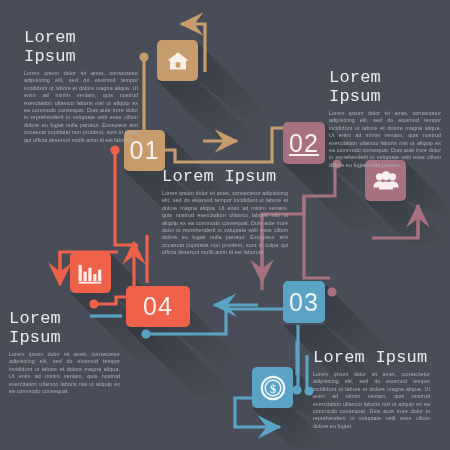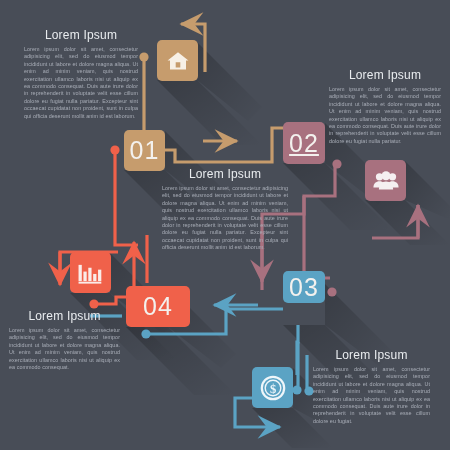--- a/index.html
+++ b/index.html
@@ -10,25 +10,26 @@
     overflow:hidden;
     position:relative;
   }
   #stage{position:absolute;inset:0;width:450px;height:450px;}
   svg#graph{position:absolute;left:0;top:0;width:450px;height:450px;}
 
   
   .tblock{position:absolute;}
   .tblock .ttitle{
     color:#e9ecef;
-    font-size:12px;
-    text-align:center;
+    font-size:17px;
+    text-align:left;
     margin:0 0 4px 0;
     letter-spacing:.2px;
     font-weight:400;
+    font-family:Liberation Mono, monospace;
   }
   .tblock .tbody{
     color:#a9aeb8;
     font-size:5.4px;
     line-height:7.4px;
     text-align:justify;
     margin:0;
     letter-spacing:.05px;
   }
 
@@ -219,21 +220,21 @@
   </div>
 
   <div class="nbox" style="left:124px;top:130px;width:41px;height:41px;background:#c69c6d;">
     <span>01</span>
   </div>
 
   <div class="nbox" style="left:283px;top:122px;width:42px;height:42px;background:#a8717f;text-decoration:underline;">
     <span>02</span>
   </div>
 
-  <div class="nbox" style="left:283px;top:271px;width:42px;height:32px;background:#5ba3c4;">
+  <div class="nbox" style="left:283px;top:281px;width:42px;height:42px;background:#5ba3c4;">
     <span>03</span>
   </div>
 
   <div class="nbox" style="left:126px;top:286px;width:64px;height:41px;background:#f0614a;">
     <span>04</span>
   </div>
 
   <div class="tblock" style="left:24px;top:28px;width:114px;">
     <p class="ttitle">Lorem Ipsum</p>
     <p class="tbody">Lorem ipsum dolor sit amet, consectetur adipisicing elit, sed do eiusmod tempor incididunt ut labore et dolore magna aliqua. Ut enim ad minim veniam, quis nostrud exercitation ullamco laboris nisi ut aliquip ex ea commodo consequat. Duis aute irure dolor in reprehenderit in voluptate velit esse cillum dolore eu fugiat nulla pariatur. Excepteur sint occaecat cupidatat non proident, sunt in culpa qui officia deserunt mollit anim id est laborum.</p>

